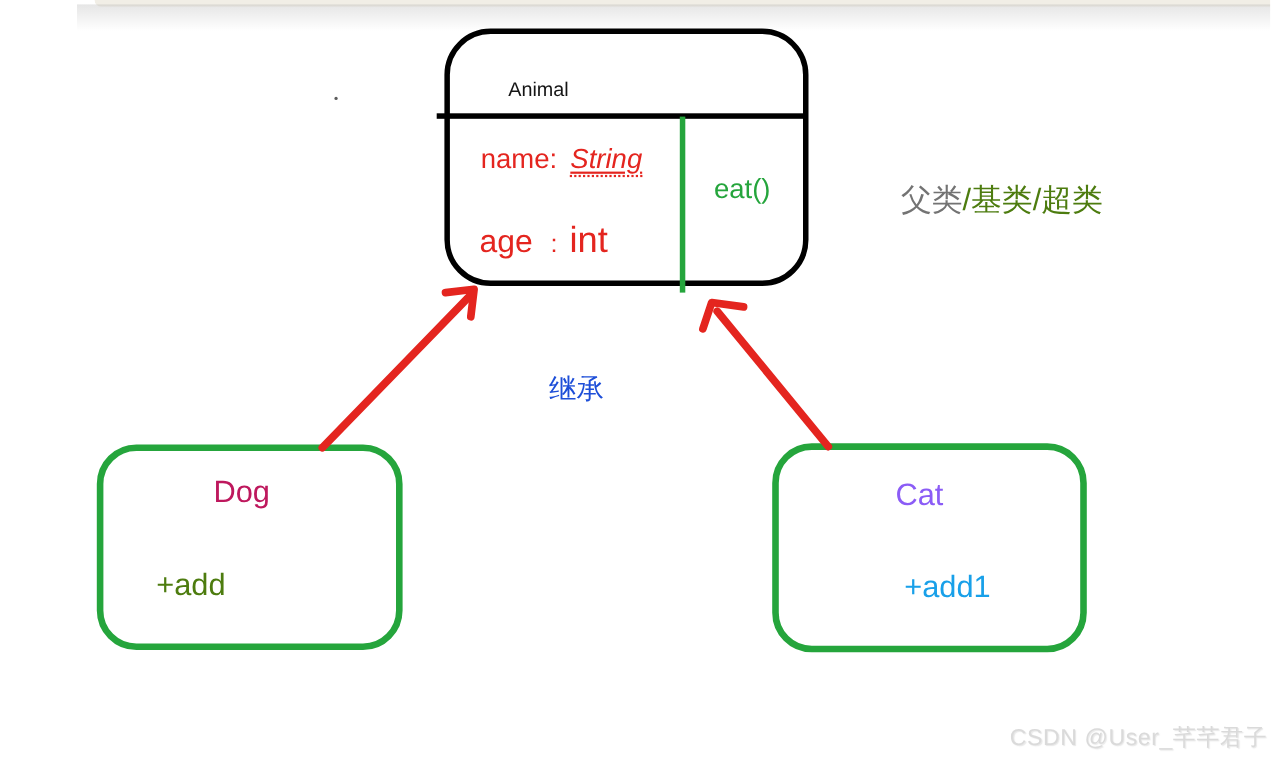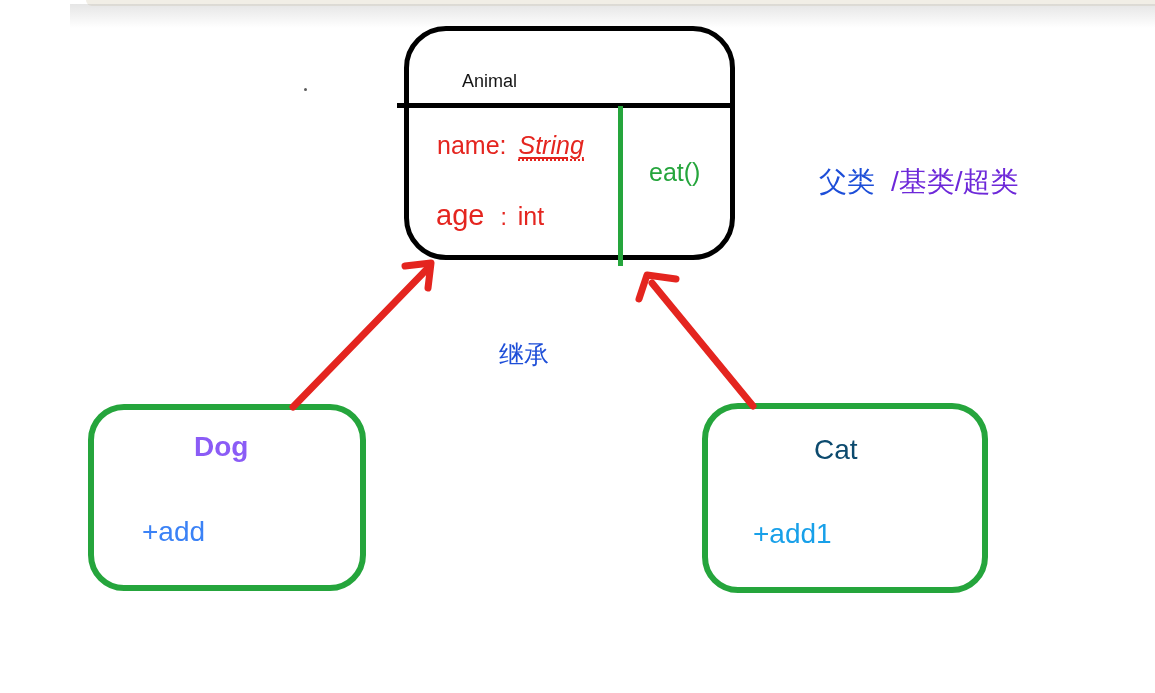--- a/index.html
+++ b/index.html
@@ -28,32 +28,32 @@
   .vline{left:618px;top:106px;width:5px;height:160px;z-index:3;}
 
   .txt{white-space:nowrap;line-height:1;}
   .animal-title{left:462px;top:72px;font-size:18px;color:#151515;}
   .attr-row1{left:437px;top:133px;font-size:25px;display:flex;align-items:flex-start;}
   .attr-row1 .lbl{margin-right:12px;}
   .string-type{text-decoration:underline;text-underline-offset:3px;border-bottom:2px dotted;padding-bottom:1px;font-style:italic;}
   .attr-row2{left:436px;top:201px;display:flex;align-items:baseline;}
   .attr-row2 .age{font-size:29px;}
   .attr-row2 .colon{font-size:23px;margin-left:16px;}
-  .attr-row2 .type{font-size:25px;margin-left:11px;}
+  .attr-row2 .type{font-size:33px;margin-left:11px;}
   .method-label{left:649px;top:160px;font-size:25px;}
 
   .superclass-label{left:819px;top:168px;font-size:28px;}
   .inherit-label{left:499px;top:342px;font-size:25px;}
 
   .sub-title{font-size:28px;}
   .dog-title{left:194px;top:433px;}
   .cat-title{left:814px;top:436px;}
   .sub-member{font-size:28px;}
   .dog-member{left:142px;top:518px;}
-  .cat-member{left:753px;top:520px;}
+  .cat-member{left:822px;top:520px;}
 
   .tiny-dot{left:304px;top:88px;width:3px;height:3px;border-radius:50%;background:#333;opacity:.8;}
 
   svg.overlay{left:0;top:0;width:1155px;height:693px;pointer-events:none;z-index:4;}
 
   .watermark{left:918px;top:660px;font-size:21px;letter-spacing:.5px;
     text-shadow:1px 1px 1px rgba(120,120,120,0.18);}
 </style>
 </head>
 <body>
@@ -76,40 +76,41 @@
 
   <div class="abs txt attr-row2" style="color: rgb(228, 37, 31);">
     <span class="age">age</span>
     <span class="colon">:</span>
     <span class="type">int</span>
   </div>
 
   <div class="abs txt method-label" style="color: rgb(37, 165, 60);">eat()</div>
 
   <div class="abs txt superclass-label">
-    <span style="color: #1d4ed8;">父类</span><span style="color: #6d28d9; margin-left: 16px;">/基类/超类</span>
+    <span style="color: #737373;">父类</span><span style="color: #4d7c0f;">/基类/超类</span>
   </div>
 
   <div class="abs txt inherit-label" style="color: #1d4ed8;">继承</div>
 
   <div class="abs class-box sub-box dog-box" style="border-color: rgb(37, 165, 60);"></div>
-  <div class="abs txt sub-title dog-title" style="color: #8b5cf6; font-weight: bold;">Dog</div>
-  <div class="abs txt sub-member dog-member" style="color: #3b82f6;">+add</div>
+  <div class="abs txt sub-title dog-title" style="color: #be185d;">Dog</div>
+  <div class="abs txt sub-member dog-member" style="color: #4d7c0f;">+add</div>
 
   <div class="abs class-box sub-box cat-box" style="border-color: rgb(37, 165, 60);"></div>
-  <div class="abs txt sub-title cat-title" style="color: #0c4a6e;">Cat</div>
+  <div class="abs txt sub-title cat-title" style="color: #8b5cf6;">Cat</div>
   <div class="abs txt sub-member cat-member" style="color: rgb(24, 160, 233);">+add1</div>
 
   <div class="abs tiny-dot"></div>
 
   <svg class="abs overlay" viewBox="0 0 1155 693" xmlns="http://www.w3.org/2000/svg">
     <g fill="none" stroke-width="7" stroke-linecap="round" stroke-linejoin="round">
       <line x1="293" y1="407" x2="429" y2="267" stroke="#e4251f"></line>
       <polyline points="405,266 431,263 428,288" stroke="#e4251f"></polyline>
     </g>
     <g fill="none" stroke-width="7" stroke-linecap="round" stroke-linejoin="round">
       <line x1="753" y1="406" x2="652" y2="283" stroke="#e4251f"></line>
       <polyline points="676,279 647,275 639,299" stroke="#e4251f"></polyline>
     </g>
   </svg>
 
+  <div class="abs txt watermark" style="color: rgb(218, 218, 218);">CSDN @User_芊芊君子</div>
 
 </div>
 
 </body></html>

